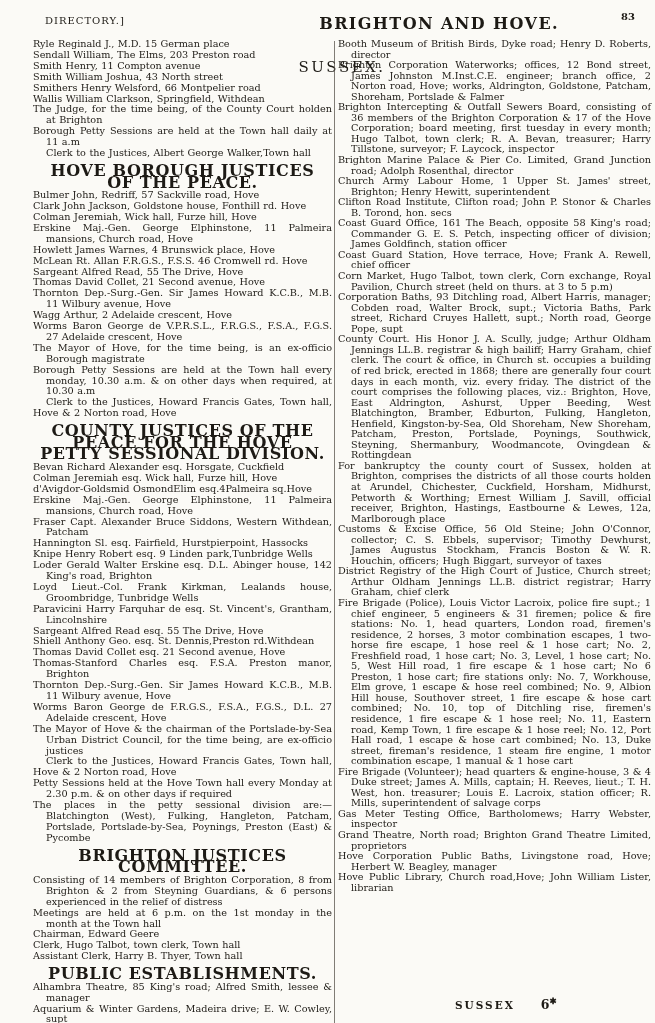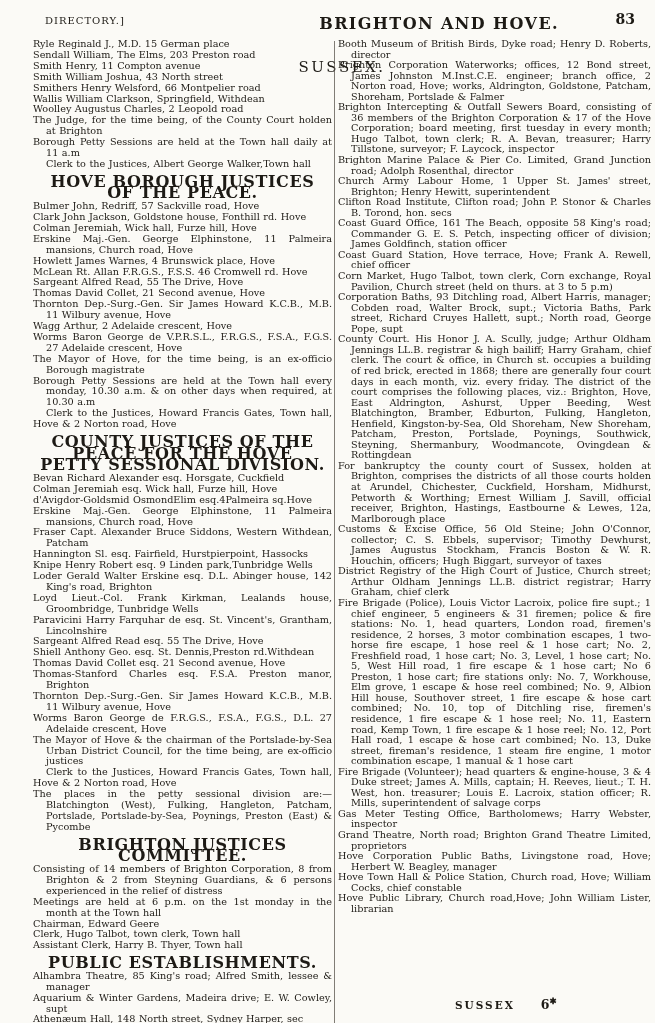--- a/index.html
+++ b/index.html
@@ -27,21 +27,21 @@
   .hdr-county{
     position:absolute;left:50%;top:2px;transform:translateX(-50%);
     font-size:15px;letter-spacing:2.5px;margin-top:48px;
   }
   .hdr-place{
     position:absolute;right:92px;top:6px;
     font-size:16px;font-weight:700;letter-spacing:1.4px;
   }
   .hdr-pageno{
     position:absolute;right:16px;top:3px;
-    font-size:14px;font-weight:700;
+    font-size:10px;font-weight:700;
   }
   
   .columns{display:flex;margin-top:5px;}
   .col{box-sizing:border-box;}
   .col-left{width:299px;}
   .col-right{width:313px;}
   .gutter-rule{
     width:1px;background:#57524a;opacity:.75;
     margin:2px 3px 8px 2px;align-self:stretch;
   }
@@ -86,21 +86,20 @@
   </div>
 
   <div class="columns">
     <section class="col col-left">
         <p class="entry">Ryle Reginald J., M.D. 15 German place</p>
         <p class="entry">Sendall William, The Elms, 203 Preston road</p>
         <p class="entry">Smith Henry, 11 Compton avenue</p>
         <p class="entry">Smith William Joshua, 43 North street</p>
         <p class="entry">Smithers Henry Welsford, 66 Montpelier road</p>
         <p class="entry">Wallis William Clarkson, Springfield, Withdean</p>
-        <p class="entry">Woolley Augustus Charles, 2 Leopold road</p>
         <p class="entry">The Judge, for the time being, of the County Court holden at Brighton</p>
         <p class="entry">Borough Petty Sessions are held at the Town hall daily at 11 a.m</p>
         <p class="entry indent-first">Clerk to the Justices, Albert George Walker,Town hall</p>
         <div class="sec-heading">HOVE BOROUGH JUSTICES OF THE PEACE.</div>
         <p class="entry">Bulmer John, Redriff, 57 Sackville road, Hove</p>
         <p class="entry">Clark John Jackson, Goldstone house, Fonthill rd. Hove</p>
         <p class="entry">Colman Jeremiah, Wick hall, Furze hill, Hove</p>
         <p class="entry">Erskine Maj.-Gen. George Elphinstone, 11 Palmeira mansions, Church road, Hove</p>
         <p class="entry">Howlett James Warnes, 4 Brunswick place, Hove</p>
         <p class="entry">McLean Rt. Allan F.R.G.S., F.S.S. 46 Cromwell rd. Hove</p>
@@ -124,20 +123,21 @@
         <p class="entry">Loyd Lieut.-Col. Frank Kirkman, Lealands house, Groombridge, Tunbridge Wells</p>
         <p class="entry">Paravicini Harry Farquhar de esq. St. Vincent's, Grantham, Lincolnshire</p>
         <p class="entry">Sargeant Alfred Read esq. 55 The Drive, Hove</p>
         <p class="entry">Shiell Anthony Geo. esq. St. Dennis,Preston rd.Withdean</p>
         <p class="entry">Thomas David Collet esq. 21 Second avenue, Hove</p>
         <p class="entry">Thomas-Stanford Charles esq. F.S.A. Preston manor, Brighton</p>
         <p class="entry">Thornton Dep.-Surg.-Gen. Sir James Howard K.C.B., M.B. 11 Wilbury avenue, Hove</p>
         <p class="entry">Worms Baron George de F.R.G.S., F.S.A., F.G.S., D.L. 27 Adelaide crescent, Hove</p>
         <p class="entry">The Mayor of Hove &amp; the chairman of the Portslade-by-Sea Urban District Council, for the time being, are ex-officio justices</p>
         <p class="entry indent-first">Clerk to the Justices, Howard Francis Gates, Town hall, Hove &amp; 2 Norton road, Hove</p>
+        <p class="entry">Petty Sessions held at the Hove Town hall every Monday at 2.30 p.m. &amp; on other days if required</p>
         <p class="entry">The places in the petty sessional division are:—Blatchington (West), Fulking, Hangleton, Patcham, Portslade, Portslade-by-Sea, Poynings, Preston (East) &amp; Pycombe</p>
         <div class="sec-heading">BRIGHTON JUSTICES COMMITTEE.</div>
         <p class="entry">Consisting of 14 members of Brighton Corporation, 8 from Brighton &amp; 2 from Steyning Guardians, &amp; 6 persons experienced in the relief of distress</p>
         <p class="entry">Meetings are held at 6 p.m. on the 1st monday in the month at the Town hall</p>
         <p class="entry">Chairman, Edward Geere</p>
         <p class="entry">Clerk, Hugo Talbot, town clerk, Town hall</p>
         <p class="entry">Assistant Clerk, Harry B. Thyer, Town hall</p>
         <div class="sec-heading">PUBLIC ESTABLISHMENTS.</div>
         <p class="entry">Alhambra Theatre, 85 King's road; Alfred Smith, lessee &amp; manager</p>
         <p class="entry">Aquarium &amp; Winter Gardens, Madeira drive; E. W. Cowley, supt</p>
@@ -158,21 +158,20 @@
         <p class="entry">Corporation Baths, 93 Ditchling road, Albert Harris, manager; Cobden road, Walter Brock, supt.; Victoria Baths, Park street, Richard Cruyes Hallett, supt.; North road, George Pope, supt</p>
         <p class="entry">County Court. His Honor J. A. Scully, judge; Arthur Oldham Jennings LL.B. registrar &amp; high bailiff; Harry Graham, chief clerk. The court &amp; office, in Church st. occupies a building of red brick, erected in 1868; there are generally four court days in each month, viz. every friday. The district of the court comprises the following places, viz.: Brighton, Hove, East Aldrington, Ashurst, Upper Beeding, West Blatchington, Bramber, Edburton, Fulking, Hangleton, Henfield, Kingston-by-Sea, Old Shoreham, New Shoreham, Patcham, Preston, Portslade, Poynings, Southwick, Steyning, Shermanbury, Woodmancote, Ovingdean &amp; Rottingdean</p>
         <p class="entry">For bankruptcy the county court of Sussex, holden at Brighton, comprises the districts of all those courts holden at Arundel, Chichester, Cuckfield, Horsham, Midhurst, Petworth &amp; Worthing; Ernest William J. Savill, official receiver, Brighton, Hastings, Eastbourne &amp; Lewes, 12a, Marlborough place</p>
         <p class="entry">Customs &amp; Excise Office, 56 Old Steine; John O'Connor, collector; C. S. Ebbels, supervisor; Timothy Dewhurst, James Augustus Stockham, Francis Boston &amp; W. R. Houchin, officers; Hugh Biggart, surveyor of taxes</p>
         <p class="entry">District Registry of the High Court of Justice, Church street; Arthur Oldham Jennings LL.B. district registrar; Harry Graham, chief clerk</p>
         <p class="entry">Fire Brigade (Police), Louis Victor Lacroix, police fire supt.; 1 chief engineer, 5 engineers &amp; 31 firemen; police &amp; fire stations: No. 1, head quarters, London road, firemen's residence, 2 horses, 3 motor combination escapes, 1 two-horse fire escape, 1 hose reel &amp; 1 hose cart; No. 2, Freshfield road, 1 hose cart; No. 3, Level, 1 hose cart; No. 5, West Hill road, 1 fire escape &amp; 1 hose cart; No 6 Preston, 1 hose cart; fire stations only: No. 7, Workhouse, Elm grove, 1 escape &amp; hose reel combined; No. 9, Albion Hill house, Southover street, 1 fire escape &amp; hose cart combined; No. 10, top of Ditchling rise, firemen's residence, 1 fire escape &amp; 1 hose reel; No. 11, Eastern road, Kemp Town, 1 fire escape &amp; 1 hose reel; No. 12, Port Hall road, 1 escape &amp; hose cart combined; No. 13, Duke street, fireman's residence, 1 steam fire engine, 1 motor combination escape, 1 manual &amp; 1 hose cart</p>
         <p class="entry">Fire Brigade (Volunteer); head quarters &amp; engine-house, 3 &amp; 4 Duke street; James A. Mills, captain; H. Reeves, lieut.; T. H. West, hon. treasurer; Louis E. Lacroix, station officer; R. Mills, superintendent of salvage corps</p>
         <p class="entry">Gas Meter Testing Office, Bartholomews; Harry Webster, inspector</p>
         <p class="entry">Grand Theatre, North road; Brighton Grand Theatre Limited, proprietors</p>
         <p class="entry">Hove Corporation Public Baths, Livingstone road, Hove; Herbert W. Beagley, manager</p>
-        <p class="entry">Hove Town Hall &amp; Police Station, Church road, Hove; William Cocks, chief constable</p>
         <p class="entry">Hove Public Library, Church road,Hove; John William Lister, librarian</p>
       </section>
   </div>
 
   <div class="page-footer">
     <span>SUSSEX</span><span class="footer-sig"><span>6</span><span class="footer-star">✱</span></span>
   </div>
 
 </div>
 

